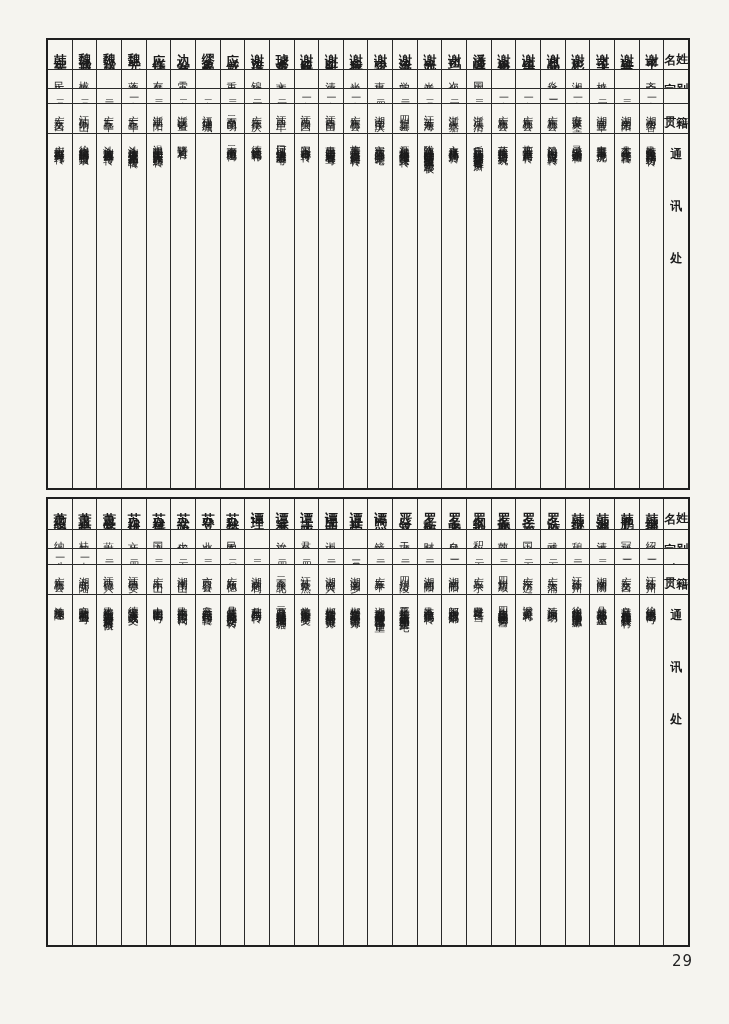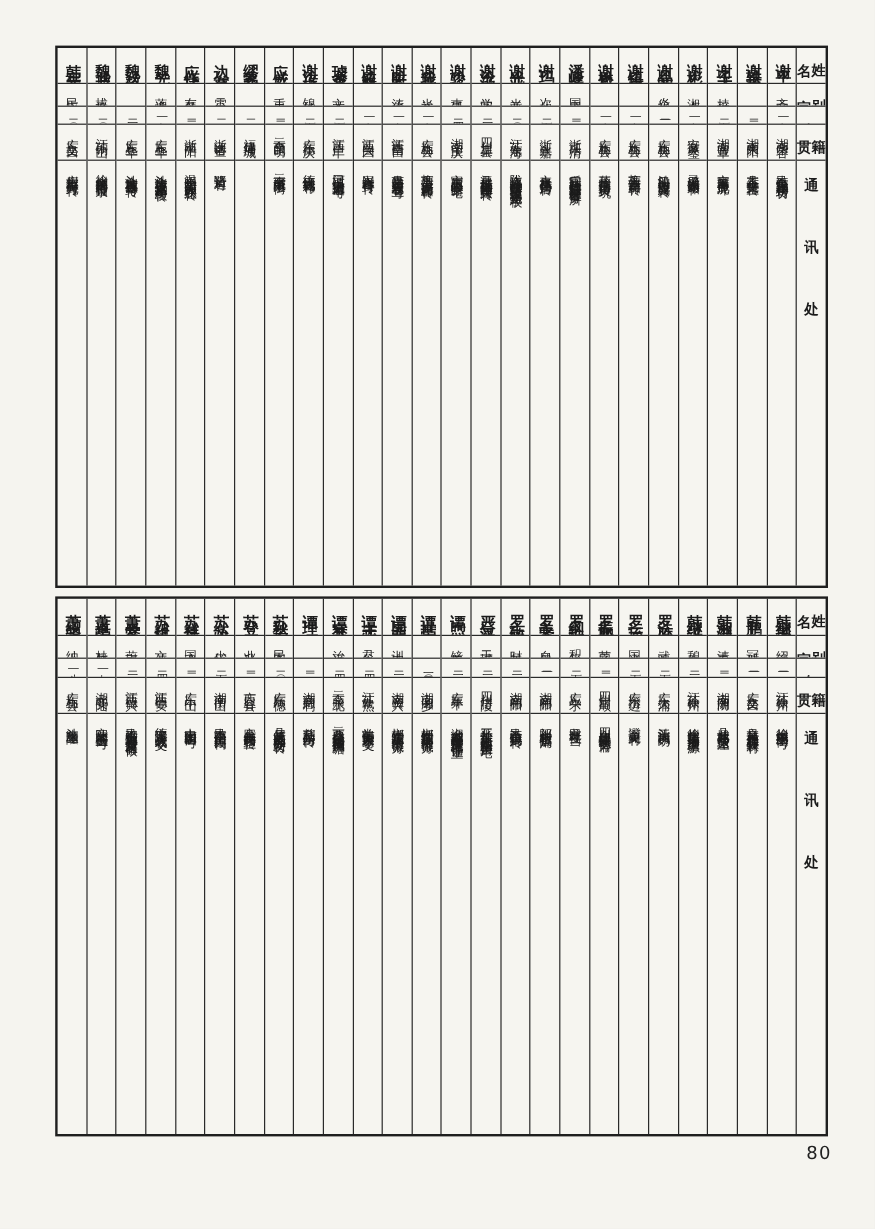--- a/index.html
+++ b/index.html
@@ -962,14 +962,14 @@
         </div>
         <div class="cell c-native">
           <div class="vtext">广东梅县</div>
         </div>
         <div class="cell c-addr">
           <div class="vtext">汕头顺星隆</div>
         </div>
       </div>
     </div>
 
-  <div class="page-number">80</div>
+  <div class="page-number">29</div>
 </div>
 
 </body></html>

